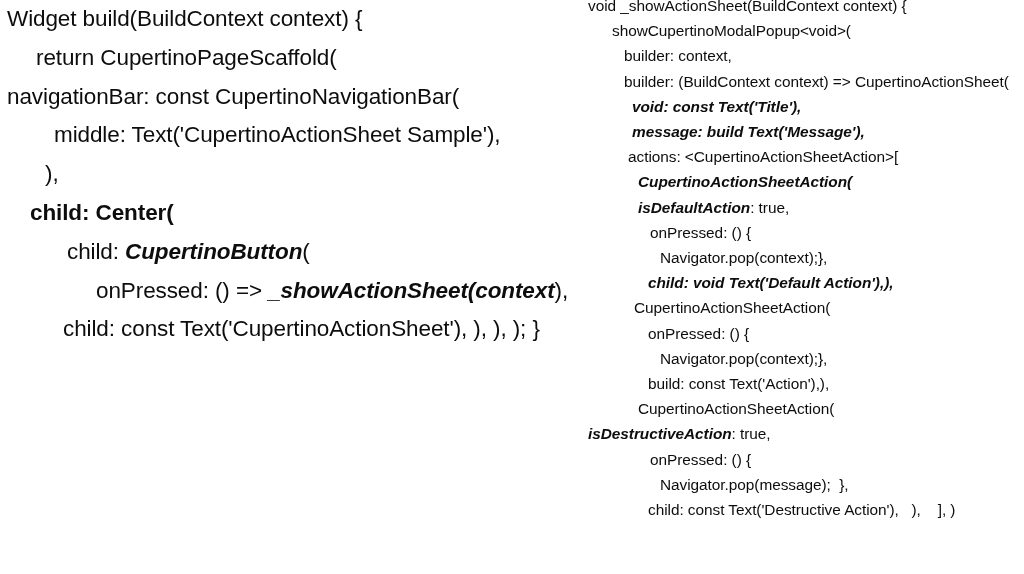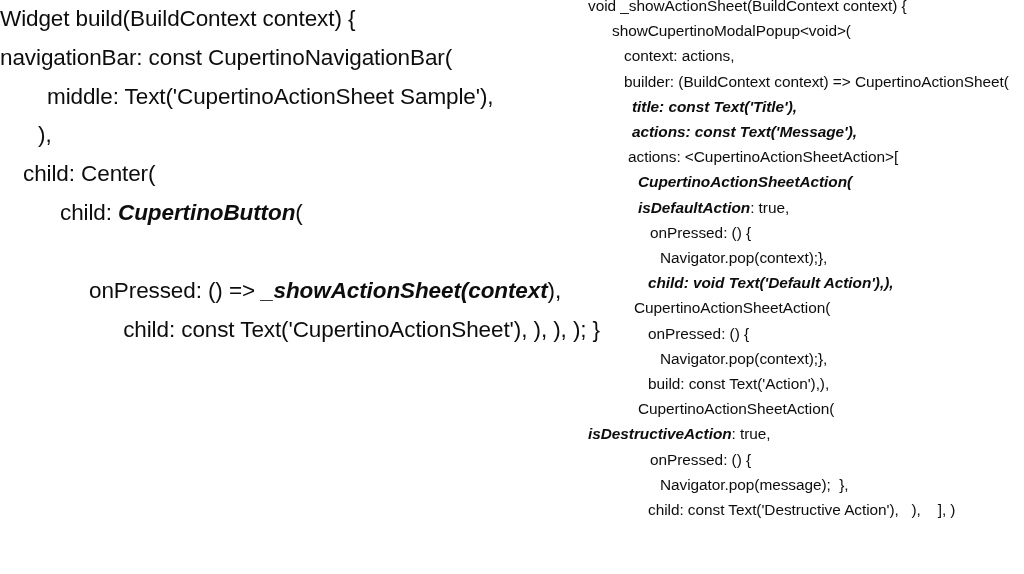--- a/index.html
+++ b/index.html
@@ -19,21 +19,21 @@
   #slide {
     position: absolute;
     inset: 0;
     background: #ffffff;
     overflow: hidden;
   }
 
   
   #left-column {
     position: absolute;
-    left: 0px;
+    left: 7px;
     top: 0px;
     width: 600px;
   }
   #left-column .code-line {
     font-size: 22.5px;
     line-height: 38.8px;
     white-space: pre;
     letter-spacing: -0.1px;
     color: #0d0d0d;
   }
@@ -60,36 +60,37 @@
     font-style: italic;
   }
 </style>
 </head>
 <body>
 
 <div id="slide">
 
   <div id="left-column">
       <div class="code-line" style="padding-left: 0px;"><span class="tok">Widget build(BuildContext context) {</span></div>
+      <div class="code-line" style="padding-left: 29px;"><span class="tok">return CupertinoPageScaffold(</span></div>
       <div class="code-line" style=""><span class="tok">navigationBar: const CupertinoNavigationBar(</span></div>
       <div class="code-line" style="padding-left: 47px;"><span class="tok">middle: Text('CupertinoActionSheet Sample'),</span></div>
       <div class="code-line" style="padding-left: 38px;"><span class="tok">),</span></div>
-      <div class="code-line" style="padding-left: 23px;"><span class="tok">child: Center(</span></div>
+      <div class="code-line" style="padding-left: 23px; font-weight: bold;"><span class="tok">child: Center(</span></div>
       <div class="code-line" style="padding-left: 60px;"><span class="tok">child: </span><span class="tok em">CupertinoButton</span><span class="tok">(</span></div>
-      <div class="code-line" style="padding-left: 89px; margin-top: 39px;"><span class="tok">onPressed: () =&gt; </span><span class="tok em">_showActionSheet(context</span><span class="tok">),</span></div>
-      <div class="code-line" style="padding-left: 56px; text-align: right;"><span class="tok">child: const Text('CupertinoActionSheet'), ), ), ); }</span></div>
+      <div class="code-line" style="padding-left: 89px;"><span class="tok">onPressed: () =&gt; </span><span class="tok em">_showActionSheet(context</span><span class="tok">),</span></div>
+      <div class="code-line" style="padding-left: 56px;"><span class="tok">child: const Text('CupertinoActionSheet'), ), ), ); }</span></div>
     </div>
 
   <div id="right-column">
       <div class="code-line" style="padding-left: 0px;"><span class="tok">void _showActionSheet(BuildContext context) {</span></div>
       <div class="code-line" style="padding-left: 24px;"><span class="tok">showCupertinoModalPopup&lt;void&gt;(</span></div>
-      <div class="code-line" style="padding-left: 36px;"><span class="tok">context: actions,</span></div>
+      <div class="code-line" style="padding-left: 36px;"><span class="tok">builder: context,</span></div>
       <div class="code-line" style="padding-left: 36px;"><span class="tok">builder: (BuildContext context) =&gt; CupertinoActionSheet(</span></div>
-      <div class="code-line" style="padding-left: 44px;"><span class="tok em">title: const Text('Title'),</span></div>
-      <div class="code-line" style="padding-left: 44px;"><span class="tok em">actions: const Text('Message'),</span></div>
+      <div class="code-line" style="padding-left: 44px;"><span class="tok em">void: const Text('Title'),</span></div>
+      <div class="code-line" style="padding-left: 44px;"><span class="tok em">message: build Text('Message'),</span></div>
       <div class="code-line" style="padding-left: 40px;"><span class="tok">actions: &lt;CupertinoActionSheetAction&gt;[</span></div>
       <div class="code-line" style="padding-left: 50px;"><span class="tok em">CupertinoActionSheetAction(</span></div>
       <div class="code-line" style="padding-left: 50px;"><span class="tok em">isDefaultAction</span><span class="tok">: true,</span></div>
       <div class="code-line" style="padding-left: 62px;"><span class="tok">onPressed: () {</span></div>
       <div class="code-line" style="padding-left: 72px;"><span class="tok">Navigator.pop(context);},</span></div>
       <div class="code-line" style="padding-left: 60px;"><span class="tok em">child: void Text('Default Action'),),</span></div>
       <div class="code-line" style="padding-left: 46px;"><span class="tok">CupertinoActionSheetAction(</span></div>
       <div class="code-line" style="padding-left: 60px;"><span class="tok">onPressed: () {</span></div>
       <div class="code-line" style="padding-left: 72px;"><span class="tok">Navigator.pop(context);},</span></div>
       <div class="code-line" style="padding-left: 60px;"><span class="tok">build: const Text('Action'),),</span></div>

